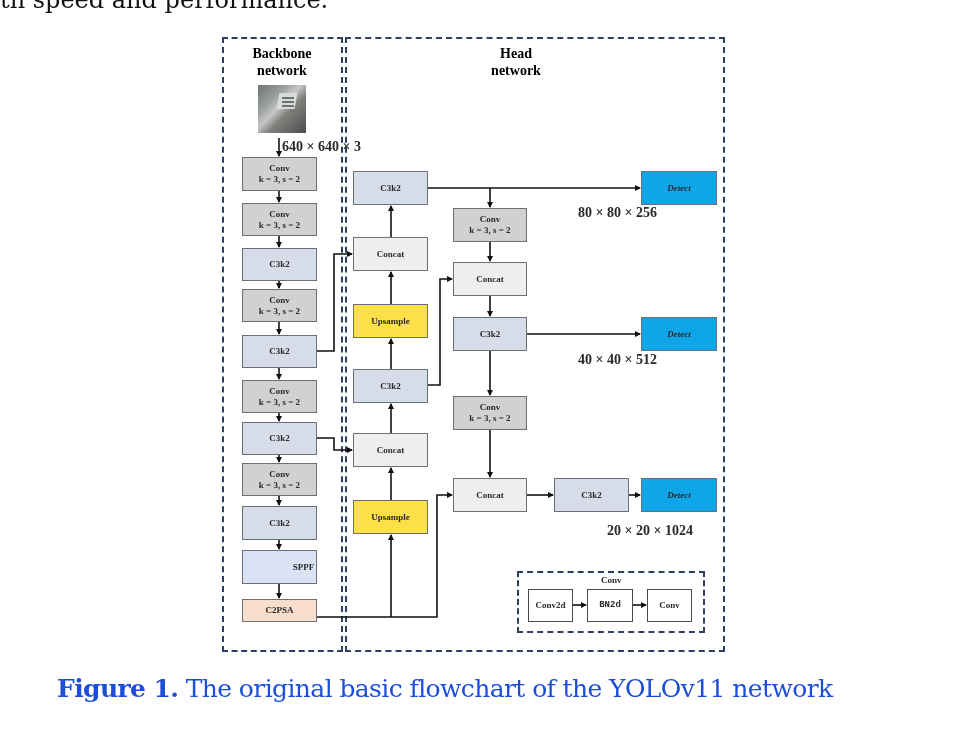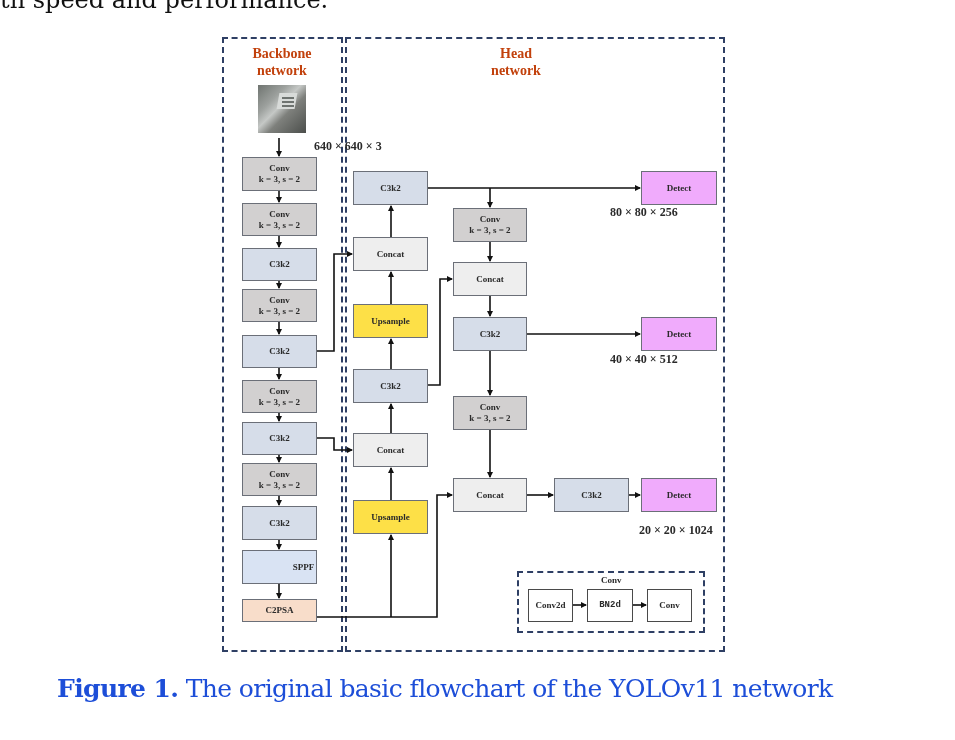--- a/index.html
+++ b/index.html
@@ -1,33 +1,33 @@
 <!DOCTYPE html>
 <html><head>
 <meta charset="utf-8">
 <style>
   html, body { margin: 0; padding: 0; background: #ffffff; }
   body { width: 955px; height: 740px; position: relative; overflow: hidden; font-family: "DejaVu Serif", serif; }
   .intro { position: absolute; left: 0; top: -14px; font-family: "DejaVu Serif", serif; font-size: 24px; color: #111; white-space: nowrap; }
   .region { position: absolute; border: 2px dashed #2e3f64; box-sizing: border-box; }
-  .region-title { position: absolute; font-family: "Liberation Serif", serif; font-weight: bold; font-size: 14px; color: #c2410c; text-align: center; line-height: 17px; }
+  .region-title { position: absolute; font-family: "Liberation Serif", serif; font-weight: bold; font-size: 14px; color: #000000; text-align: center; line-height: 17px; }
   .blk { position: absolute; box-sizing: border-box; border: 1.5px solid #6b6f78; display: flex; align-items: center; justify-content: center; text-align: center;
          font-family: "Liberation Serif", serif; font-weight: bold; font-size: 9px; color: #2a2a2a; line-height: 11px; white-space: pre-line; }
   .conv { background: #d2d0d0; }
   .c3k2 { background: #d6dde9; }
   .concat { background: #eeeeee; }
   .upsample { background: #fde047; }
   .sppf { background: #d9e3f3; padding-left: 48px; }
   .c2psa { background: #f8ddca; }
-  .detect { background: #f0abfc; }
+  .detect { background: #0ea5e9; font-style: italic; }
   .plain { background: #ffffff; border-color: #4a4a4a; }
   .thumb { position: absolute; background: linear-gradient(135deg, #6f7470 0%, #9da19e 30%, #c5c8c6 45%, #7e807c 60%, #4b4e4b 100%); }
   .thumb .bldg { position: absolute; left: 20px; top: 8px; width: 18px; height: 16px; background: #d8dbd9; transform: skew(-10deg); }
   .thumb .bldg2 { position: absolute; left: 24px; top: 12px; width: 12px; height: 2px; background: #6e7370; box-shadow: 0 4px 0 #6e7370, 0 8px 0 #6e7370; }
-  .dim { position: absolute; font-family: "Liberation Serif", serif; font-weight: bold; font-size: 12px; color: #2a2a2a; white-space: nowrap; margin-left: 32px; }
+  .dim { position: absolute; font-family: "Liberation Serif", serif; font-weight: bold; font-size: 14px; color: #2a2a2a; white-space: nowrap; }
   svg.wires { position: absolute; left: 0; top: 0; }
   .caption { position: absolute; left: 57px; top: 674px; font-family: "DejaVu Serif", serif; font-size: 25px; color: #1d4ed8; white-space: nowrap; letter-spacing: -0.6px; }
   .caption b { font-weight: bold; }
   .legend-box { position: absolute; border: 2px dashed #2e3f64; box-sizing: border-box; }
   .legend-title { position: absolute; font-family: "Liberation Serif", serif; font-weight: bold; font-size: 9px; color: #2a2a2a; }
 </style>
 </head>
 <body>
 
 <div class="intro">th speed and performance.</div>

